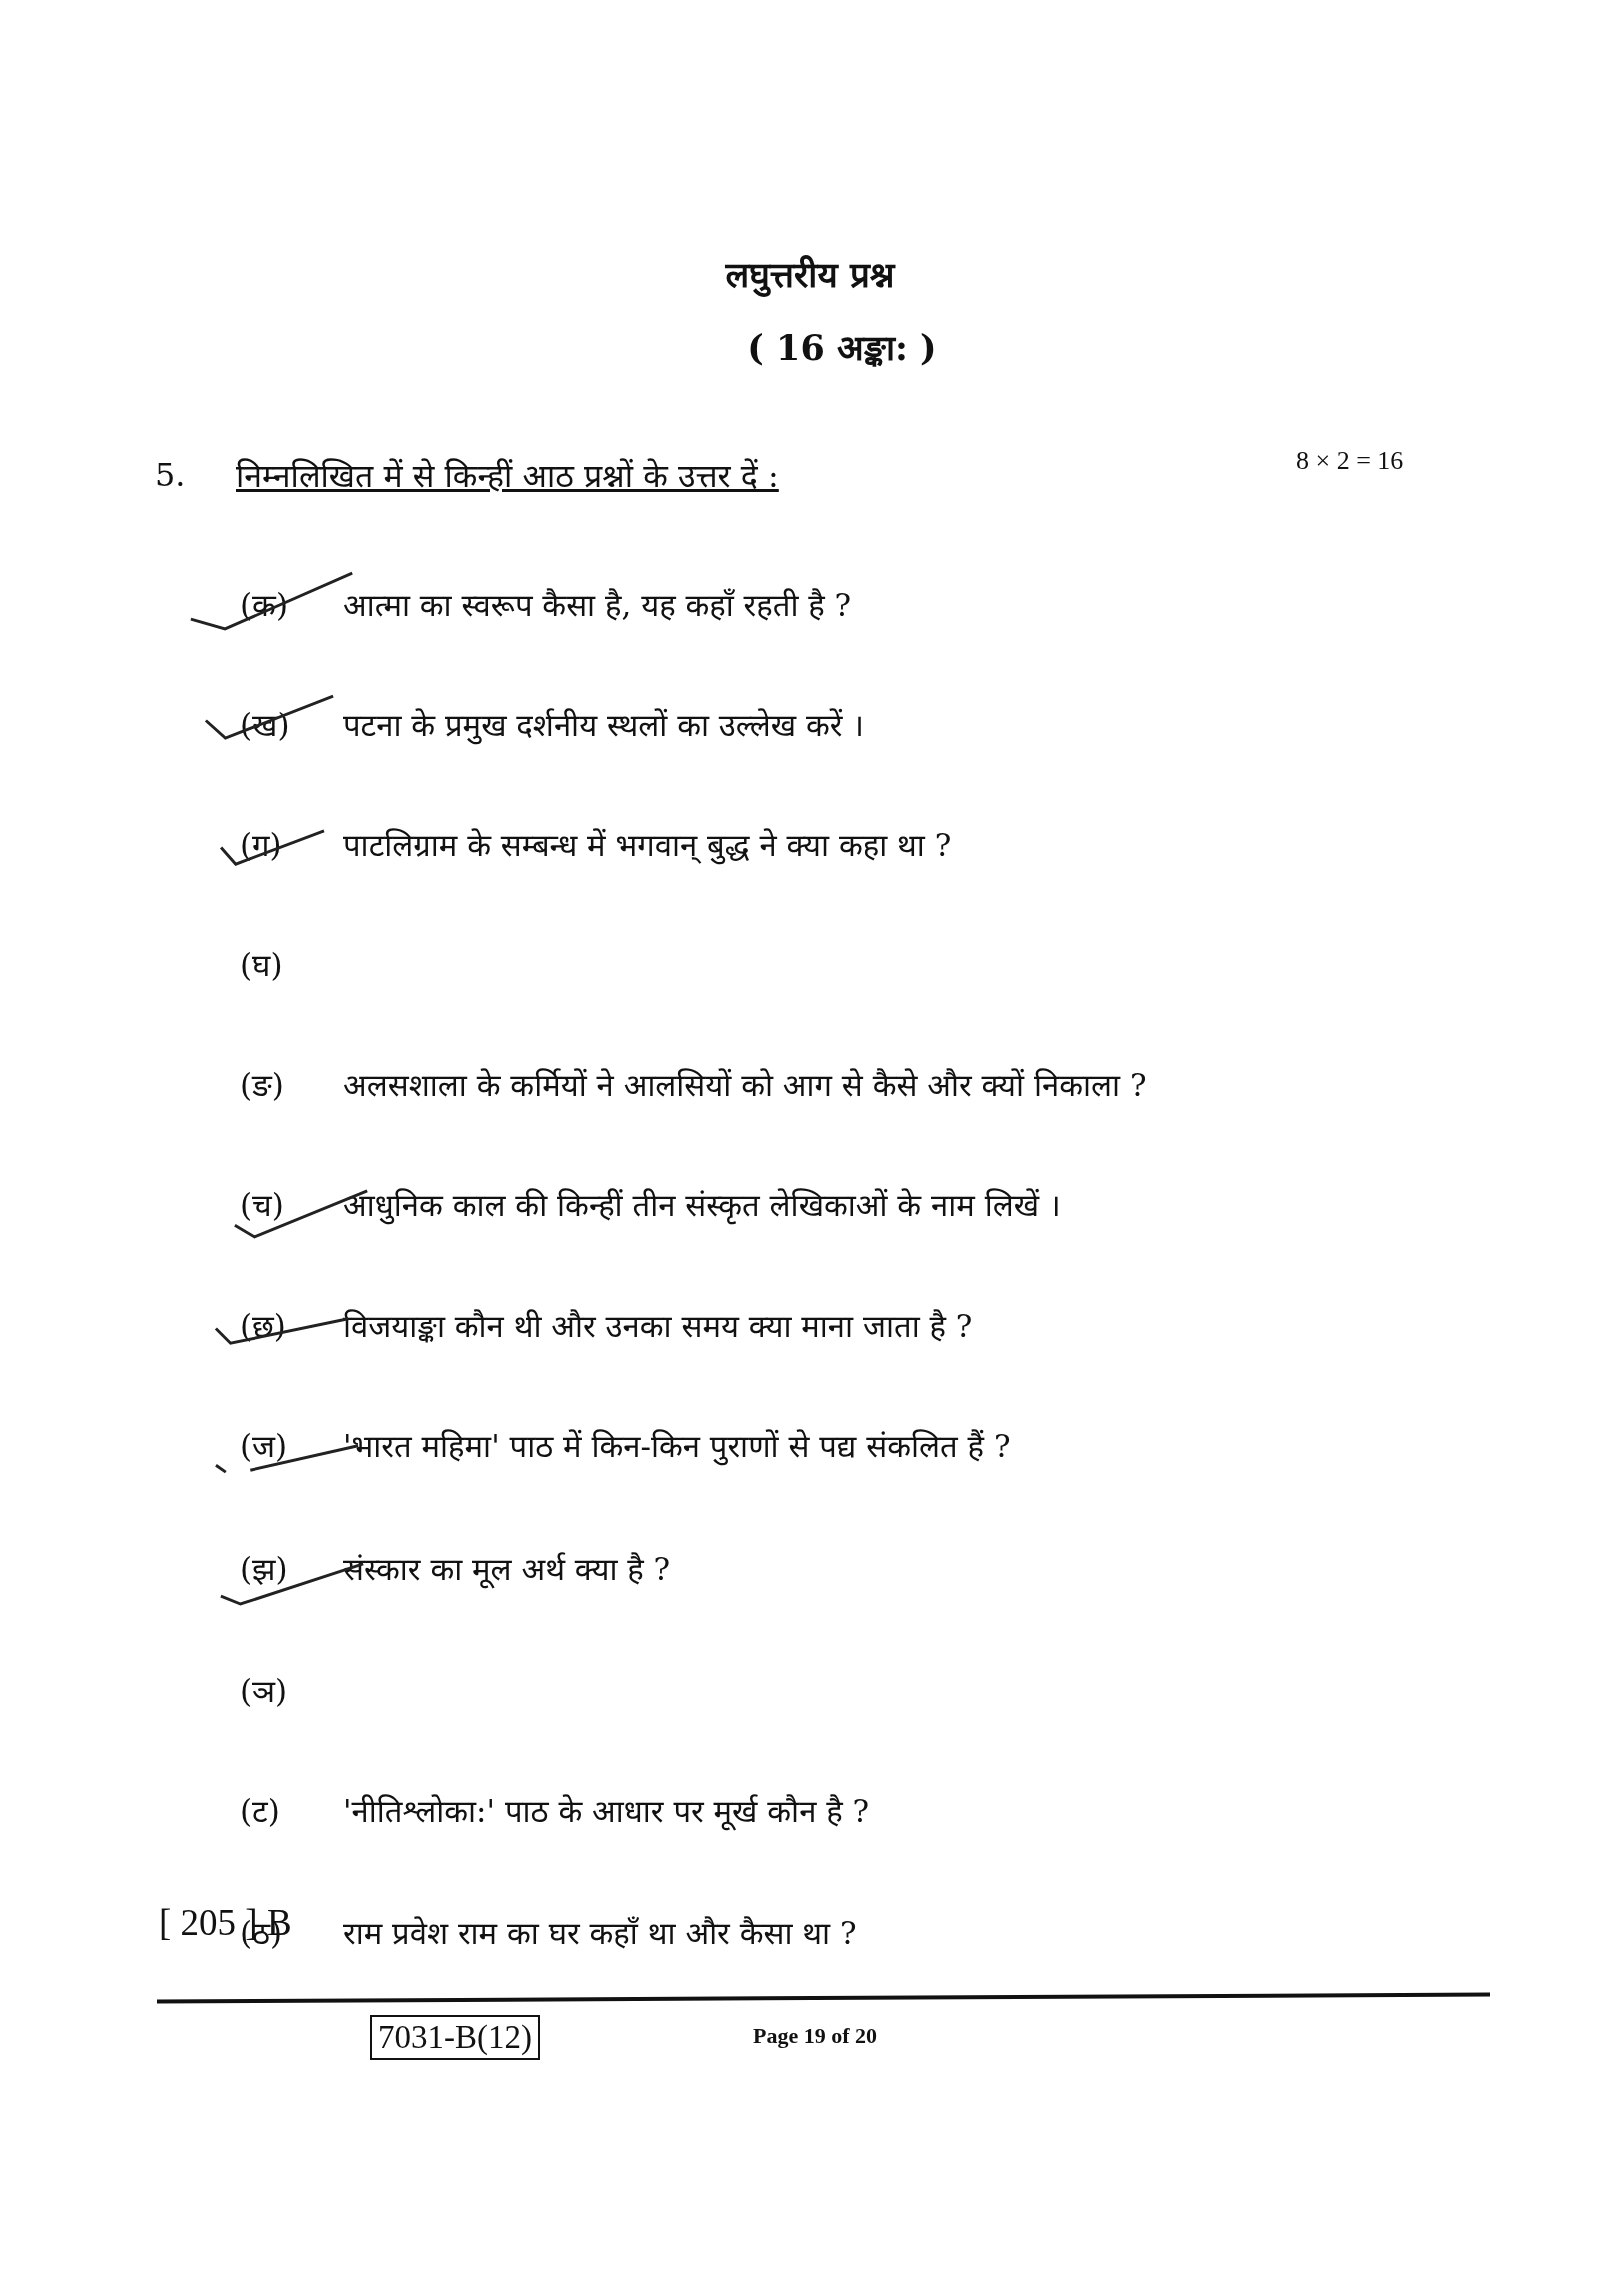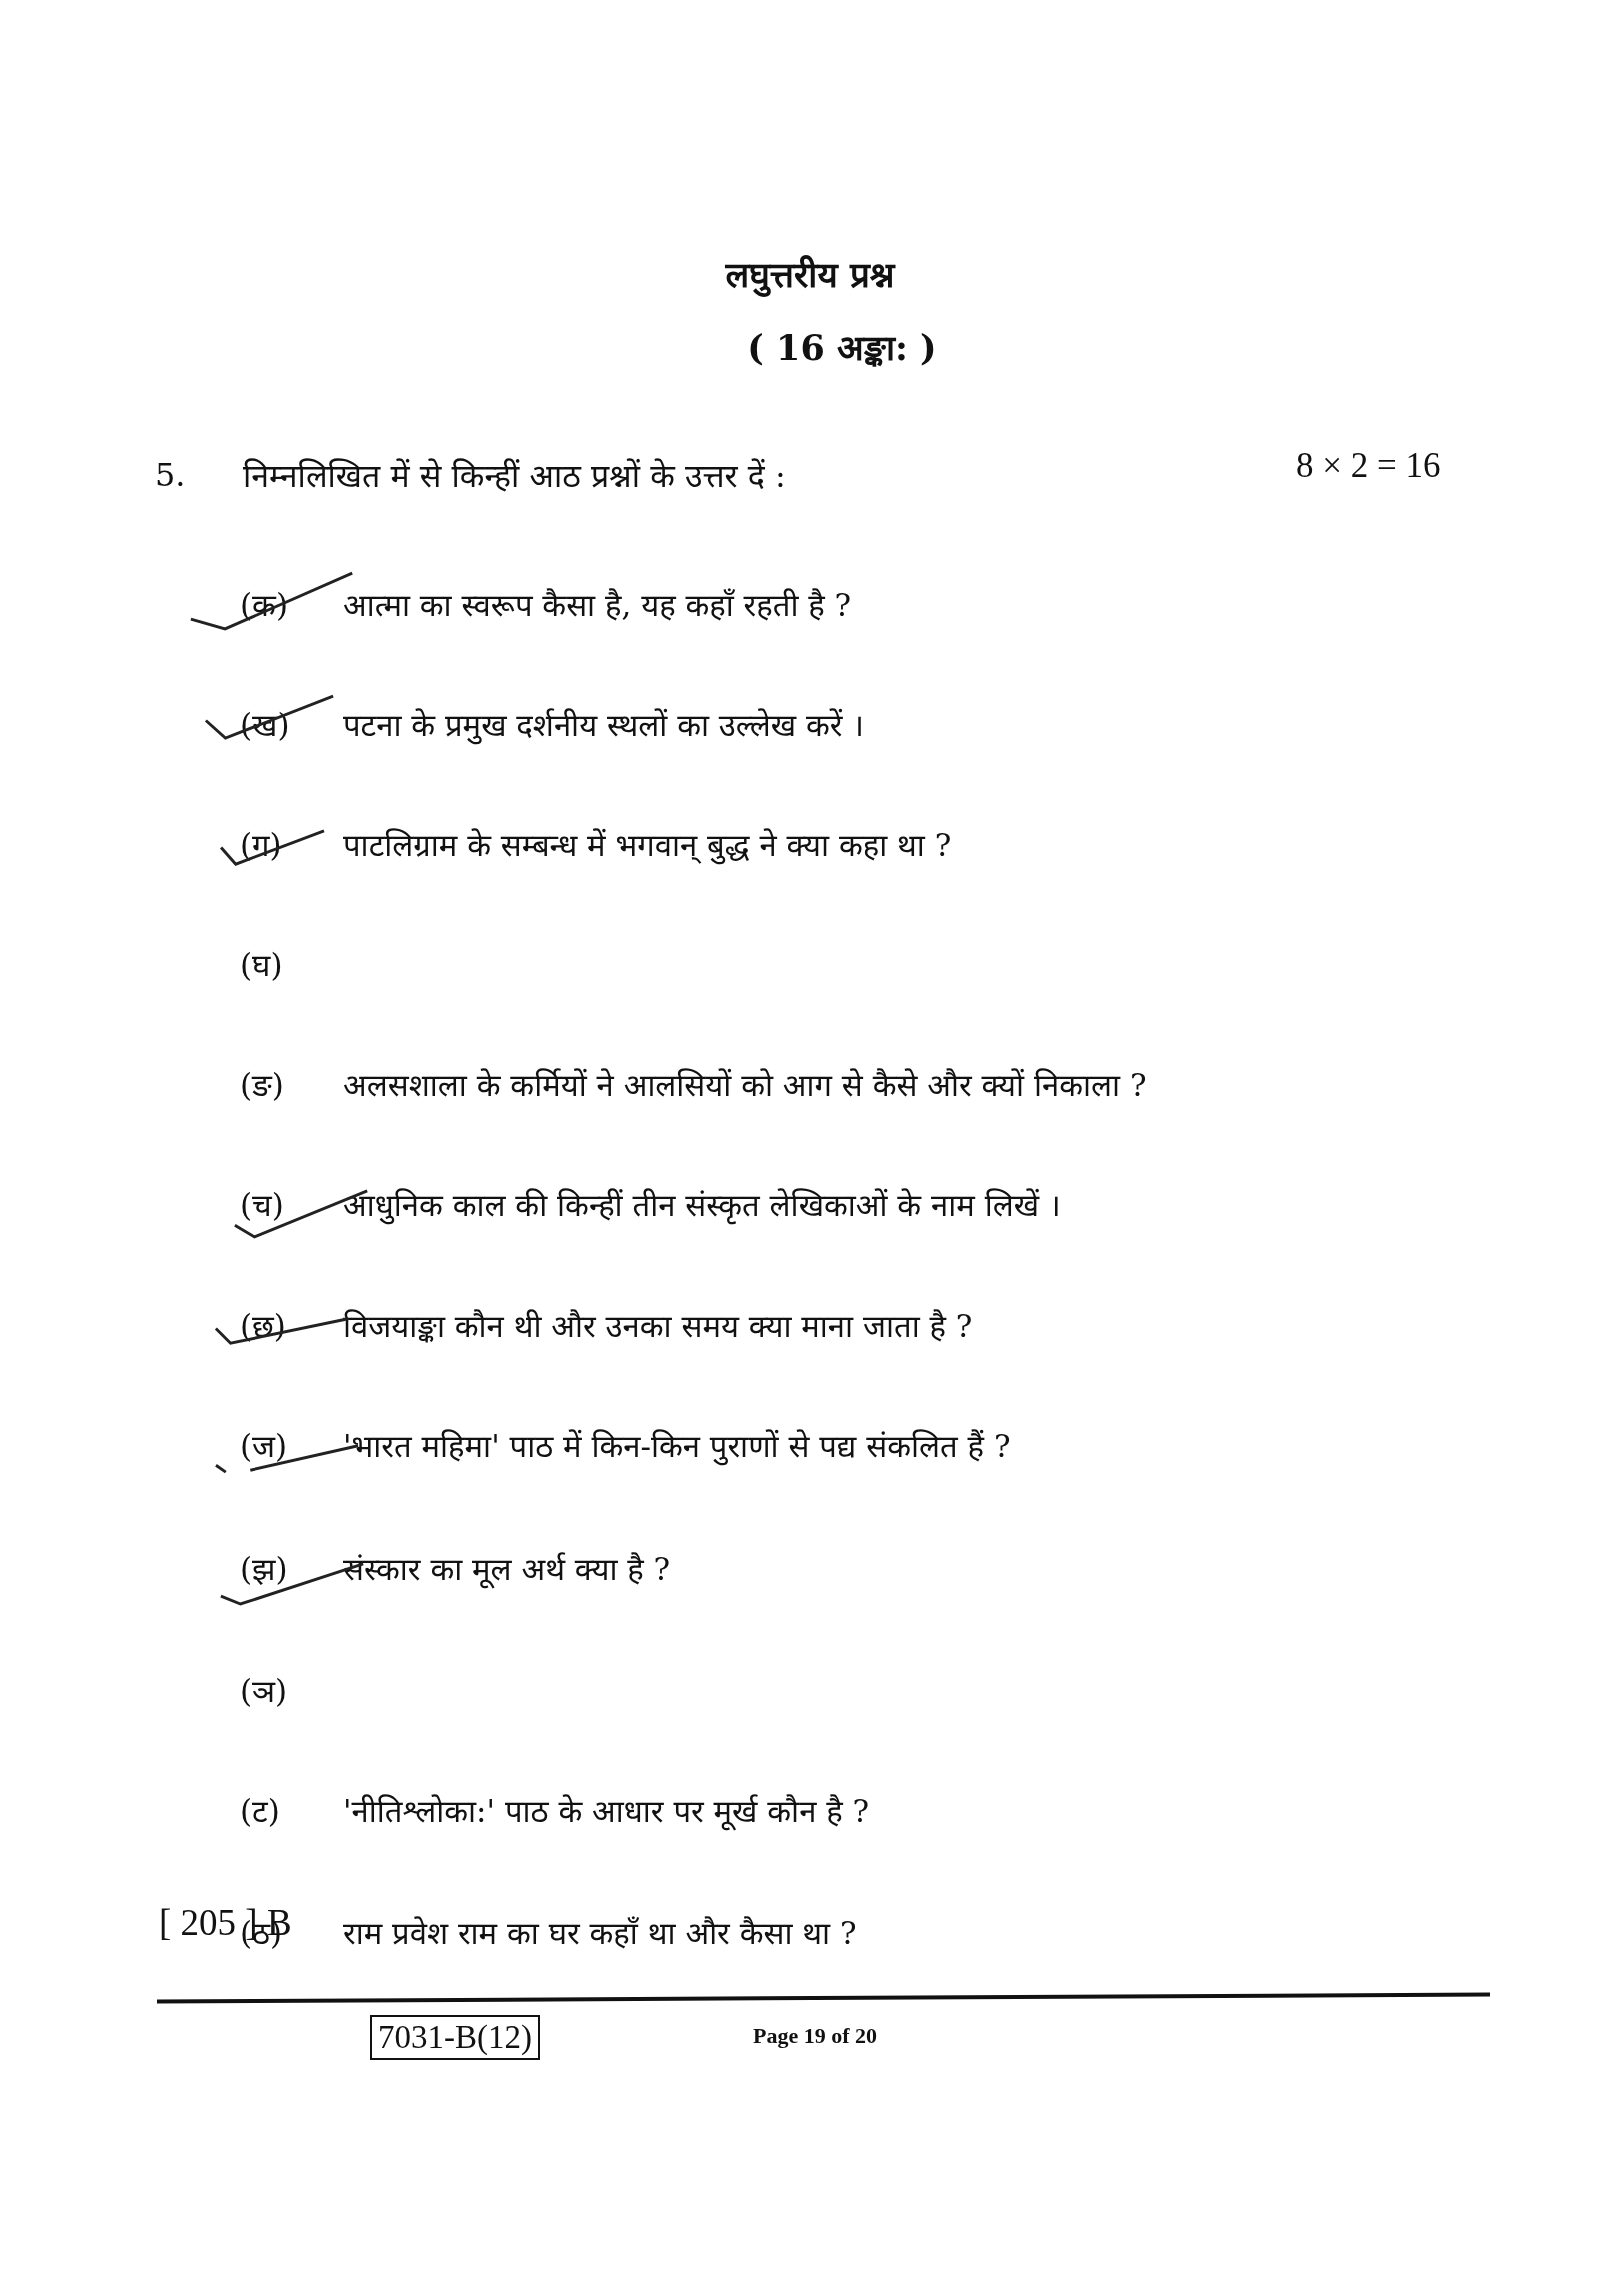--- a/index.html
+++ b/index.html
@@ -8,22 +8,22 @@
     font-family: "DejaVu Serif", serif; color: #111; overflow: hidden;
   }
   .section-title {
     position: absolute; left: 0; width: 1620px; text-align: center;
     font-weight: bold; font-size: 35px;
   }
   #title { top: 250px; }
   #marks { top: 323px; padding-left: 32px; }
   .q-row { position: absolute; font-size: 32px; }
   #q5-num { left: 155px; top: 456px; }
-  #q5-text { left: 243px; top: 453px; }
-  #q5-marks { left: 1296px; top: 446px; font-family: "Liberation Serif", serif; font-size: 35px; }
+  #q5-text { left: 236px; top: 453px; text-decoration: underline; }
+  #q5-marks { left: 1296px; top: 446px; font-family: "Liberation Serif", serif; font-size: 26px; }
   .sub { position: absolute; left: 240px; font-size: 31px; display: flex; align-items: baseline; }
   .sub .label { width: 103px; display: inline-block; }
   .tick { position: absolute; }
   .footer-line { position: absolute; left: 157px; top: 1996px; width: 1333px; height: 3.9px; background: #111; transform: rotate(-0.3deg); }
   .footer { position: absolute; top: 1901px; font-family: "Liberation Serif", serif; }
   #code1 { left: 159px; font-size: 37px; }
   #code2 { left: 370px; top: 2015px; font-size: 33px; border: 2.9px solid #111; padding: 2px 5.9px; text-align: center; }
   #pageno { left: 753px; font-weight: bold; font-size: 22px; top: 2023px; }
 </style>
 </head>

